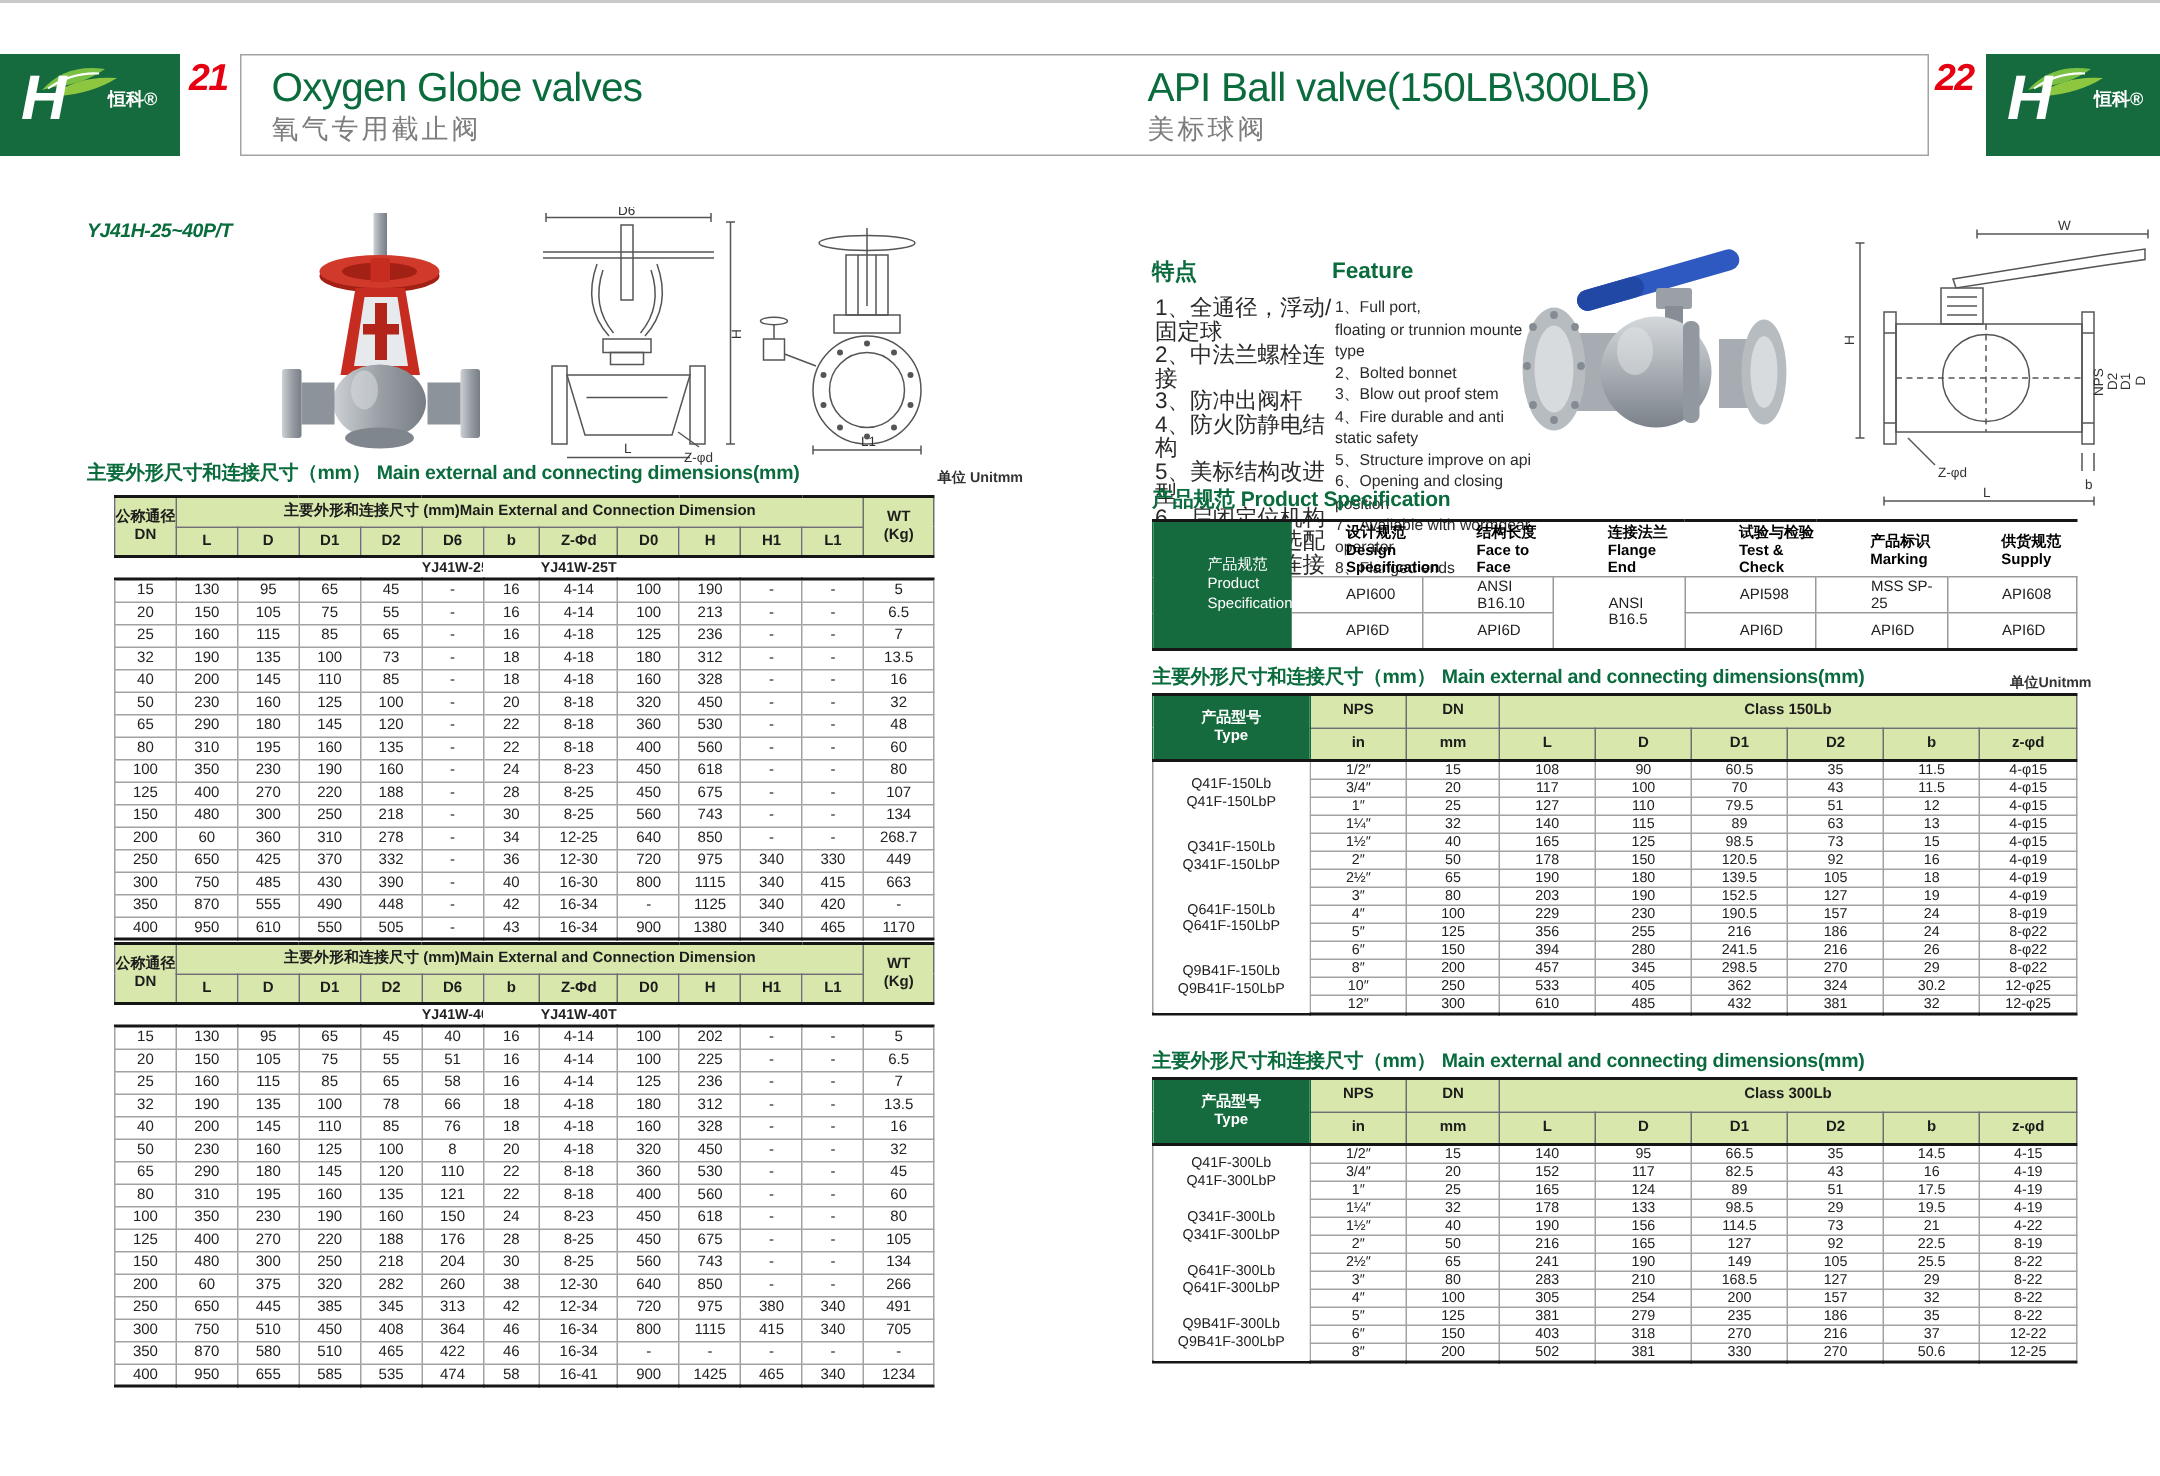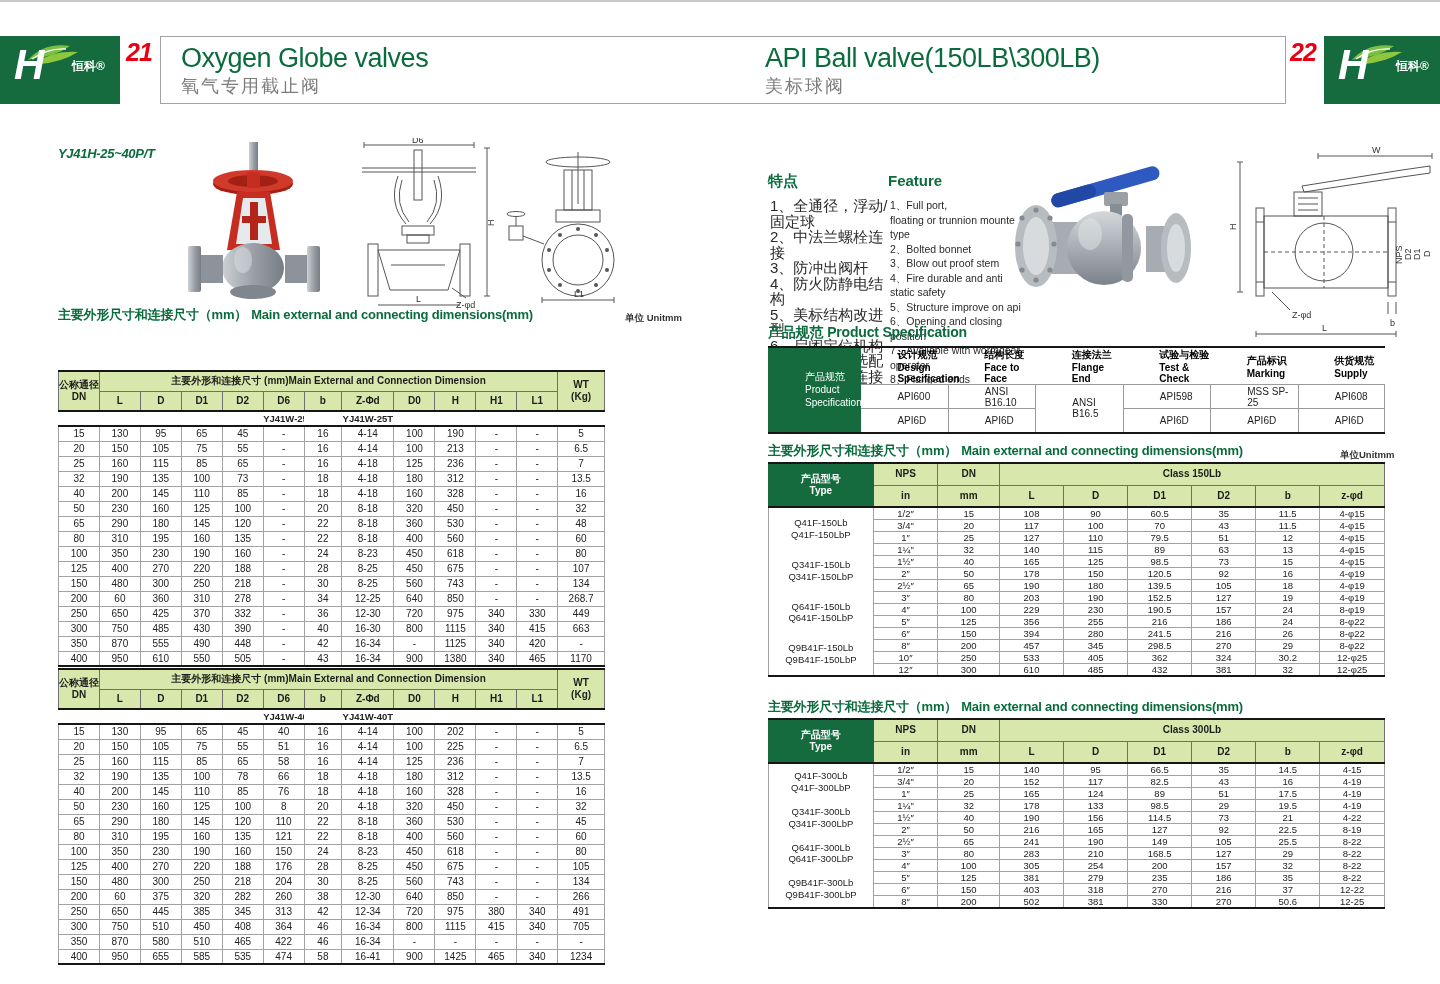--- a/index.html
+++ b/index.html
@@ -34,21 +34,21 @@
   .sec-title .en { margin-left:4px; }
   .unit { position:absolute; font-size:9.5px; color:#333; font-weight:bold; }
 
   
   .model-label { position:absolute; left:58px; top:146px; font-size:13px; font-weight:bold; font-style:italic; color:#0a6c3d; letter-spacing:-0.3px; }
 
   table.dim { border-collapse:collapse; table-layout:fixed; position:absolute; background:#fff; }
   table.dim th, table.dim td { text-align:center; vertical-align:middle; overflow:hidden; white-space:nowrap; }
   table.dim th { background:#d8e8ac; border:1px solid #6f6f6f; font-size:10px; color:#1c1c1c; line-height:1.2; }
   table.dim td { border:1px solid #a2a2a2; font-size:10px; color:#222; }
-  .lefttab { left:58px; width:547px;margin-top:40px; }
+  .lefttab { left:76px; width:547px; }
   .lefttab thead { border-top:2px solid #161616; border-bottom:2px solid #161616; }
   .lefttab tbody { border-bottom:2px solid #161616; }
   .lefttab thead th { height:20px; }
   .lefttab tbody td { height:15px; padding:0; }
   .lefttab .model-row td { border:none; background:#fff; font-weight:bold; font-size:9.5px; height:15px; }
   .hdr2 { line-height:1.15; font-size:10px; }
 
   
   .feat-head { position:absolute; font-size:15px; font-weight:bold; color:#0a6c3d; }
   .feat-list { position:absolute; font-size:15px; color:#2a2a2a; line-height:15.5px; white-space:pre-line; }

